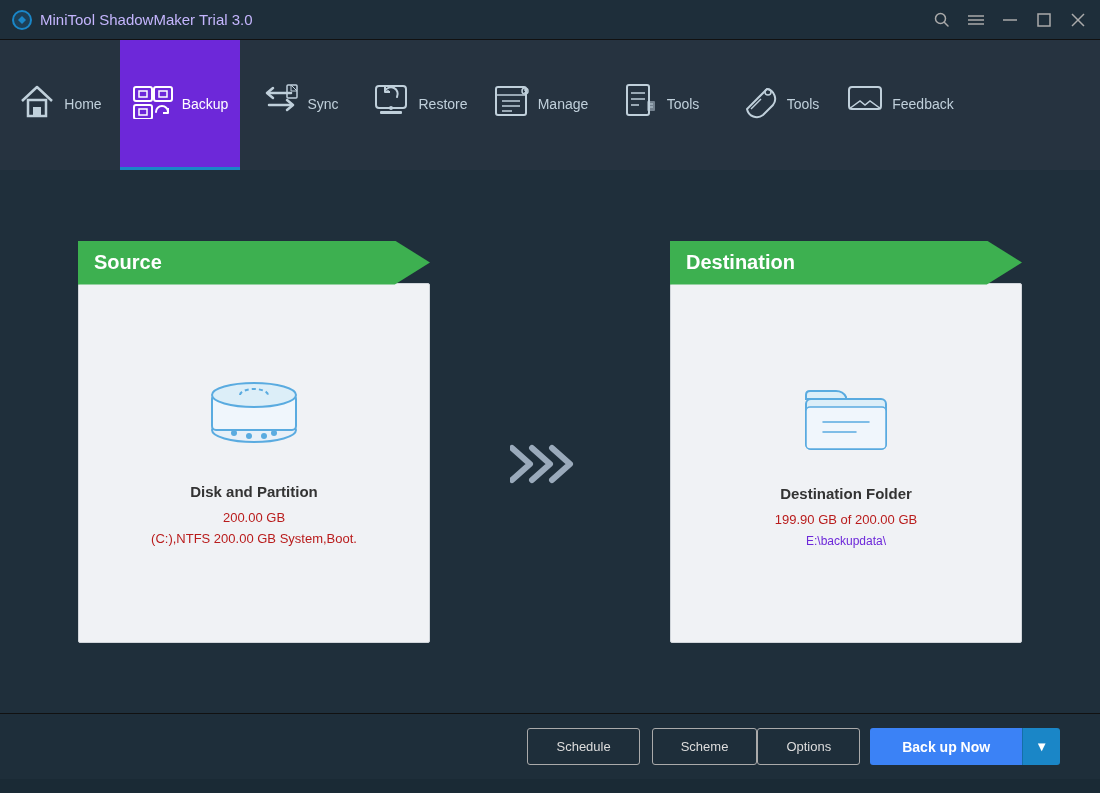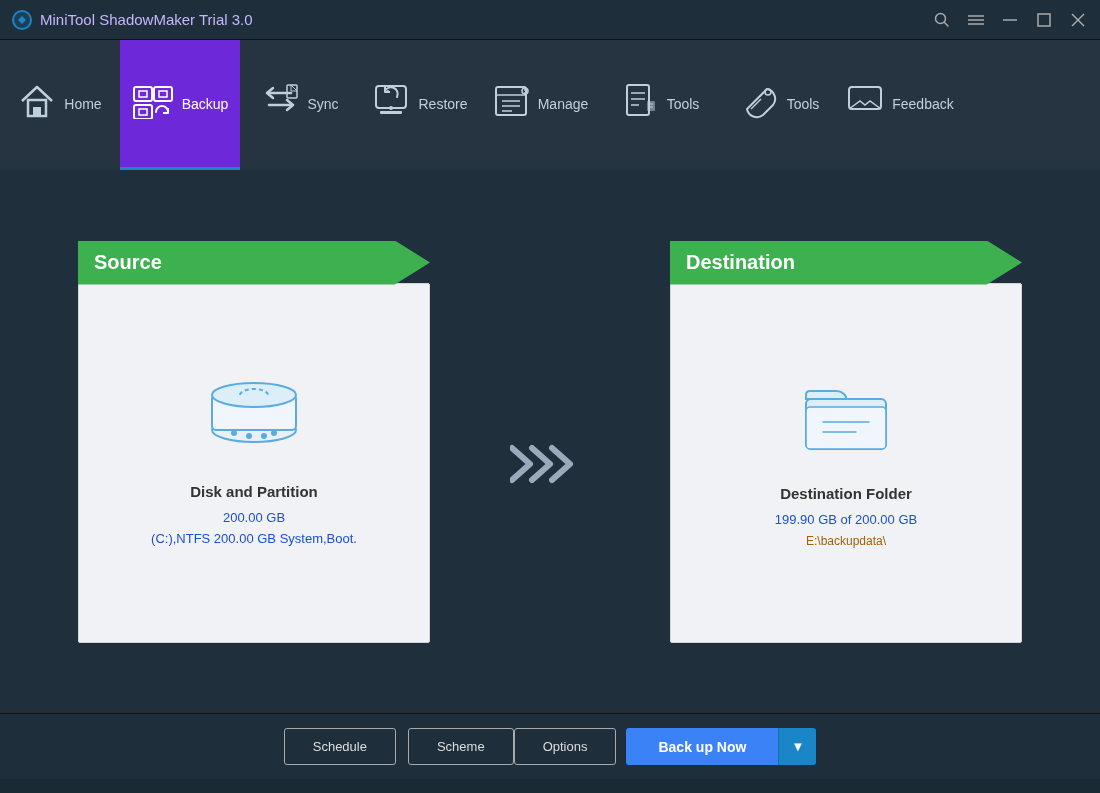--- a/index.html
+++ b/index.html
@@ -133,27 +133,27 @@
       margin-bottom: 24px;
     }
     .panel-title {
       font-size: 15px;
       font-weight: bold;
       color: #333;
       margin-bottom: 8px;
     }
     .panel-info {
       font-size: 13px;
-      color: #1d4ed8;
+      color: #b91c1c;
       text-align: center;
       line-height: 1.6;
     }
     .panel-path {
       font-size: 12px;
-      color: #a16207;
+      color: #6d28d9;
       text-align: center;
       margin-top: 4px;
     }
 
     
     #arrow-area {
       display: flex;
       align-items: center;
       justify-content: center;
       color: #c0c0c0;
@@ -161,21 +161,21 @@
       margin-top: 44px;
     }
 
     
     #bottom-bar {
       width: 100%;
       height: 66px;
       background: #1e2e3a;
       display: flex;
       align-items: center;
-      justify-content: center;
+      justify-content: flex-end;
       padding: 0 40px;
       border-top: 1px solid #111;
     }
     #bottom-left {
       display: flex;
       gap: 12px;
     }
     #bottom-right {
       display: flex;
       gap: 0;

